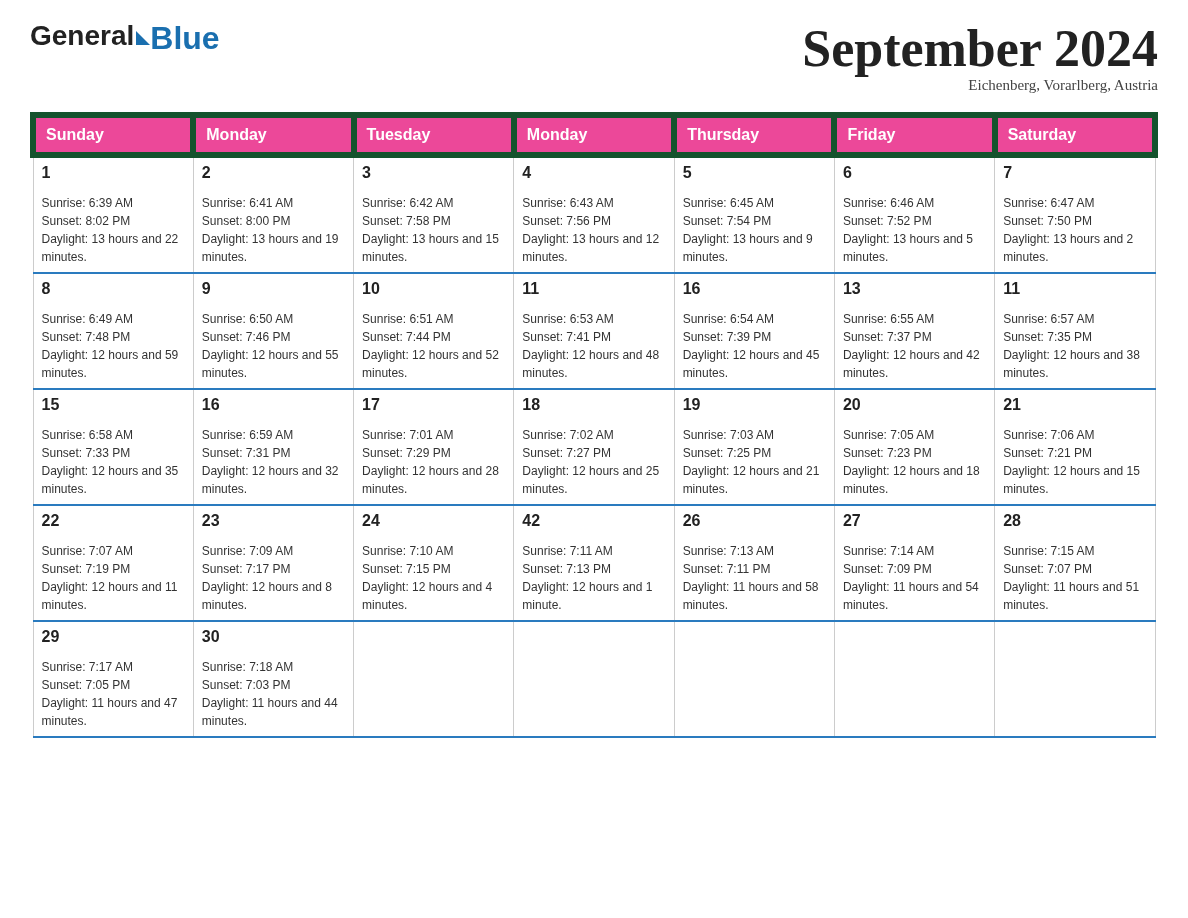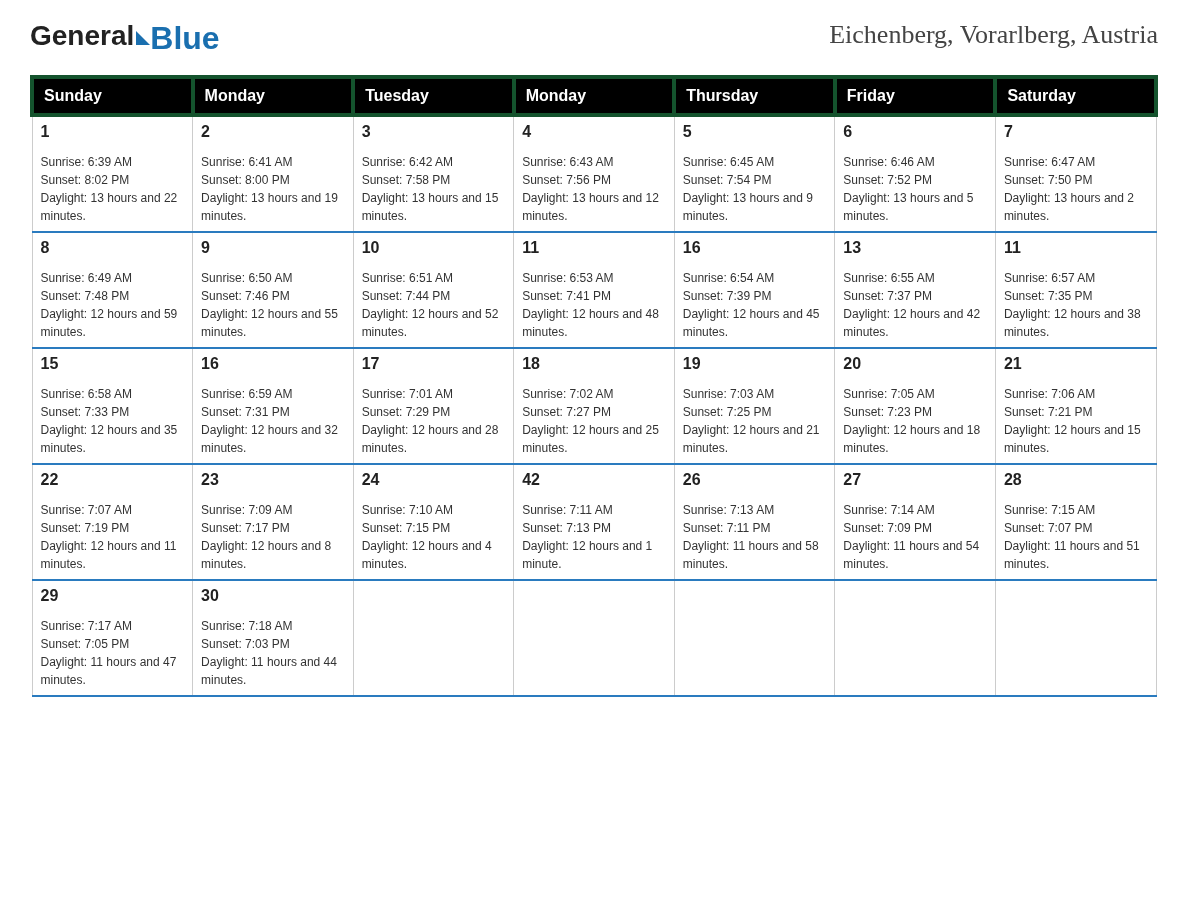--- a/index.html
+++ b/index.html
@@ -42,37 +42,37 @@
       text-align: right;
     }
     .month-title {
       font-size: 52px;
       font-weight: bold;
       color: #222;
       font-family: Georgia, serif;
       line-height: 1.1;
     }
     .subtitle {
-      font-size: 26px;
+      font-size: 15px;
       color: #444;
       font-family: Georgia, serif;
     }
     .calendar-table {
       width: 100%;
       border-collapse: collapse;
       table-layout: fixed;
     }
     .calendar-table thead th {
-      background-color: #000000;
+      background-color: #ec4899;
       color: #fff;
       font-size: 16px;
       font-weight: bold;
       padding: 8px 10px;
       text-align: left;
-      border: 4px solid #14532d;
+      border: 6px solid #14532d;
     }
     .calendar-table tbody td {
       vertical-align: top;
       padding: 6px 8px;
       border: 1px solid #ccc;
       font-size: 12.5px;
       color: #333;
       min-height: 90px;
       height: 110px;
     }
@@ -112,20 +112,21 @@
   <div class="logo-wrapper">
     <div class="logo-row">
       <span class="logo-text-general">General</span>
       <span class="logo-triangle"></span>
     </div>
     <div>
       <span class="logo-text-blue">Blue</span>
     </div>
   </div>
   <div class="title-section">
+    <div class="month-title">September 2024</div>
     <div class="subtitle">Eichenberg, Vorarlberg, Austria</div>
   </div>
 </div>
 
 <table class="calendar-table">
   <thead>
     <tr>
     <th>Sunday</th>
         <th>Monday</th>
         <th>Tuesday</th>

